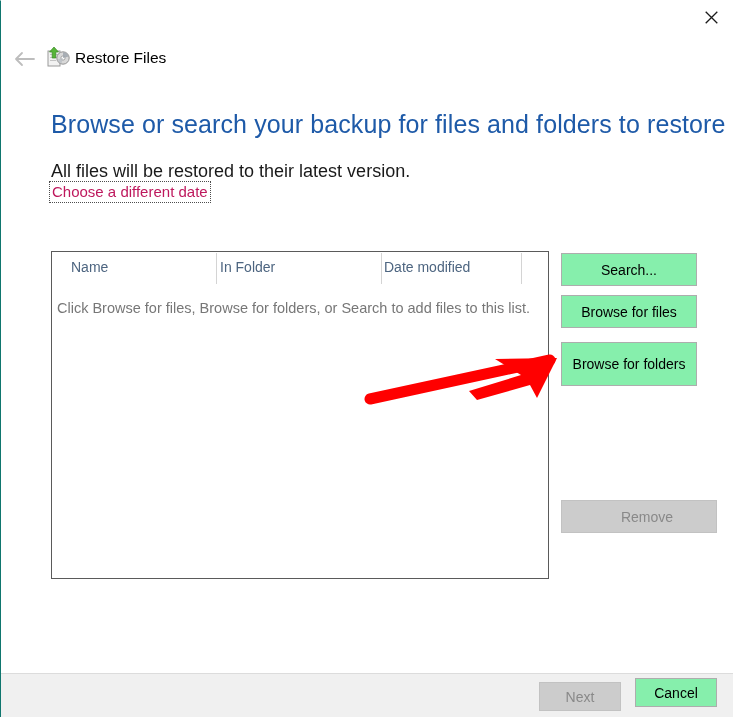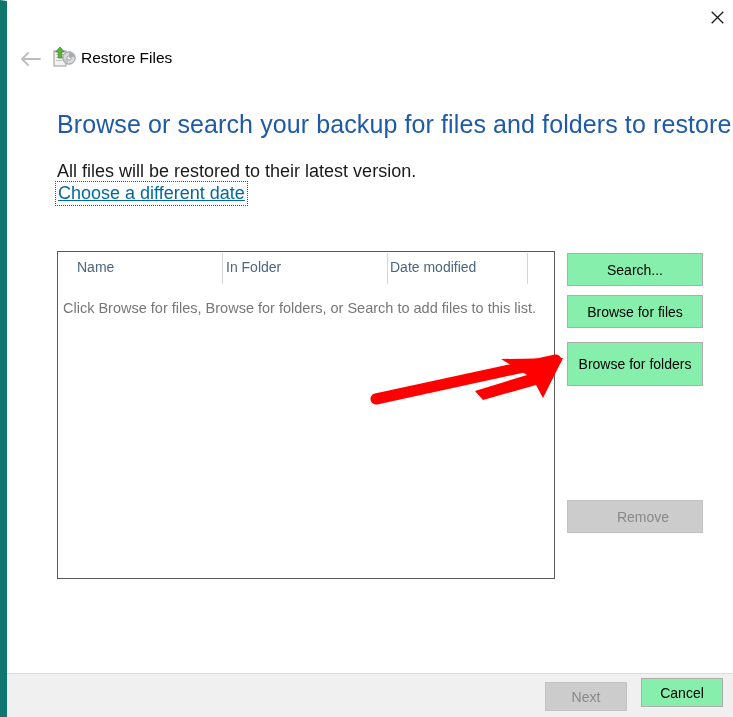--- a/index.html
+++ b/index.html
@@ -12,21 +12,21 @@
     background: #ffffff;
     font-family: "Liberation Sans", sans-serif;
     overflow: hidden;
   }
   #window {
     position: relative;
     width: 733px;
     height: 717px;
     background: #ffffff;
     box-sizing: border-box;
-    border-left: 7px solid #0f766e;
+    border-left: 1px solid #0f766e;
     border-top: 1px solid #ffffff;
     overflow: hidden;
   }
 
   
   #titlebar {
     position: absolute;
     left: 0; top: 0;
     width: 733px;
     height: 34px;
@@ -97,23 +97,22 @@
     white-space: nowrap;
   }
   #date-link-wrap {
     position: absolute;
     left: 48px; top: 180px;
     padding: 1px 2px 1px 2px;
     border: 1px dotted #4d4d4d;
     display: inline-block;
   }
   #date-link {
-    font-size: 18px;
-    color: #0369a1;
-    text-decoration: underline;
+    font-size: 15px;
+    color: #be185d;
     cursor: pointer;
     white-space: nowrap;
   }
 
   
   #listbox {
     position: absolute;
     left: 50px; top: 250px;
     width: 498px;
     height: 328px;
@@ -173,21 +172,21 @@
   }
   .btn.disabled {
     background: #cccccc;
     border: 1px solid #c2c2c2;
     color: #898989;
     cursor: default;
   }
   #btn-search        { left: 560px; top: 252px; width: 136px; height: 33px; }
   #btn-browse-files  { left: 560px; top: 294px; width: 136px; height: 33px; }
   #btn-browse-folders{ left: 560px; top: 341px; width: 136px; height: 44px; }
-  #btn-remove        { left: 560px; top: 499px; width: 136px; height: 33px; padding-left: 16px; }
+  #btn-remove        { left: 560px; top: 499px; width: 156px; height: 33px; padding-left: 16px; }
   #btn-remove-all    { left: 560px; top: 546px; width: 136px; height: 33px; }
 
   
   #footer {
     position: absolute;
     left: 0; top: 672px;
     width: 733px;
     height: 45px;
     background: #f0f0f0;
     border-top: 1px solid #dcdcdc;

